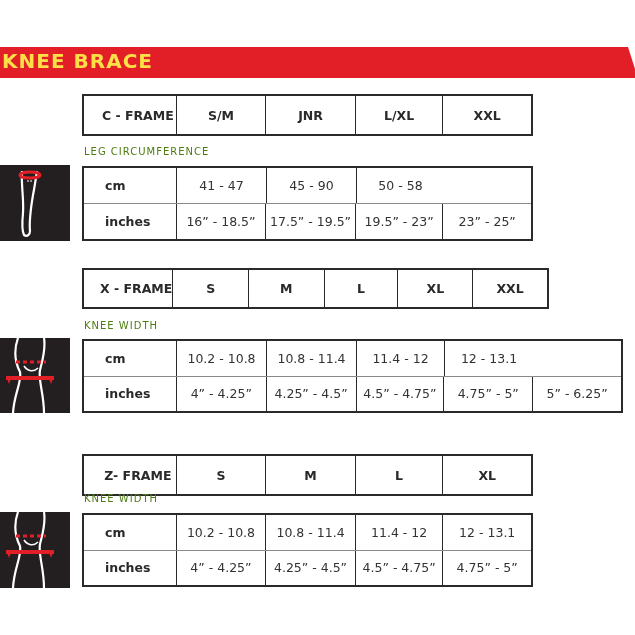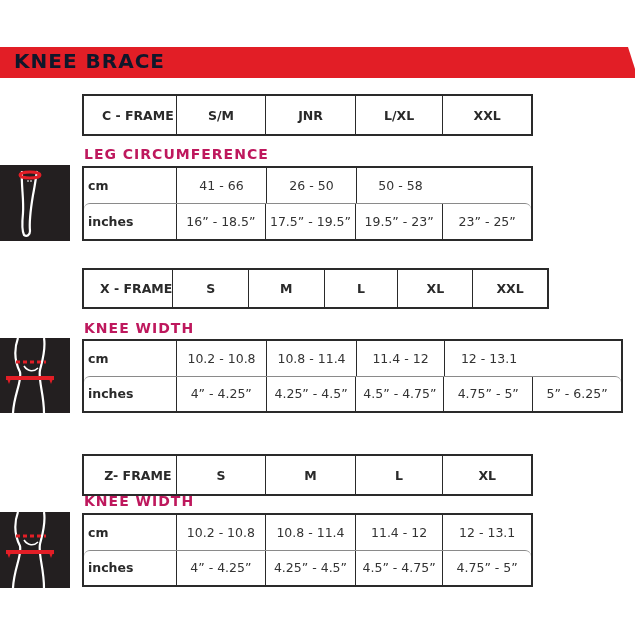--- a/index.html
+++ b/index.html
@@ -5,47 +5,47 @@
     * { box-sizing: border-box; margin: 0; padding: 0; }
     html, body { width: 635px; height: 635px; background: #ffffff; overflow: hidden; }
     body { position: relative; font-family: "DejaVu Sans", sans-serif; color: #2b2b2b; }
 
     .banner {
       position: absolute; left: 0; top: 47px; width: 635px; height: 31px;
       background: #e21e26;
       clip-path: polygon(0 0, 628px 0, 635px 22px, 635px 100%, 0 100%);
     }
     .banner-title {
-      position: absolute; left: 14px; top: 2px;
+      position: absolute; left: 2px; top: 2px;
       font-family: "DejaVu Sans", sans-serif; font-weight: bold;
-      font-size: 20px; letter-spacing: 1px; color: #0f172a;
+      font-size: 20px; letter-spacing: 1px; color: #fde047;
     }
 
     .tbl {
       position: absolute; border: 2px solid #2a2a2a; border-collapse: collapse;
       display: flex; flex-direction: column; background: #fff;
     }
     .row { display: flex; flex: 1; }
-    .row + .row { border-top: 1px solid #8a8a8a; border-radius: 6px; }
+    .row + .row { border-top: 1px solid #8a8a8a; }
     .cell {
       display: flex; align-items: center; justify-content: center;
       font-size: 12.5px; color: #333; border-left: 1px solid #2a2a2a;
       white-space: nowrap;
     }
     .cell:first-child { border-left: none; }
-    .cell.label { justify-content: flex-start; padding-left: 4px; font-weight: bold; color: #2a2a2a; }
+    .cell.label { justify-content: flex-start; padding-left: 21px; font-weight: bold; color: #2a2a2a; }
     .hdr .cell { font-weight: bold; color: #2a2a2a; font-size: 12.5px; }
     .hdr .cell.label { justify-content: center; padding-left: 16px; }
 
     .c0 { width: 92px; } .c1 { width: 90px; } .c2 { width: 90px; }
     .c3 { width: 88px; } .c4 { width: 89px; } .c5 { width: 89px; }
 
     .section-label {
-      position: absolute; left: 84px; font-weight: bold; font-size: 14px;
-      letter-spacing: 1px; color: #be185d;
+      position: absolute; left: 84px; font-weight: normal; font-size: 10px;
+      letter-spacing: 1px; color: #4d7c0f;
     }
     .icon-box { position: absolute; left: 0; width: 70px; background: #231f20; }
     .icon-box svg { width: 100%; height: 100%; display: block; }
   </style>
 </head>
 <body>
 
 <div class="banner">
   <span class="banner-title">KNEE BRACE</span>
 </div>
@@ -63,22 +63,22 @@
 <div class="icon-box" style="top:165px; height:76px;">
   <svg viewBox="0 0 70 76">
     <path d="M22 6 C21 20 24 34 23 48 C22 58 22 66 24 70 C27 72 30 70 30 66 C29 56 31 42 33 30 C35 20 36 12 37 6" fill="none" stroke="#ffffff" stroke-width="2.2"></path>
     <ellipse cx="30" cy="10" rx="10" ry="3" fill="none" stroke="#e21e26" stroke-width="3"></ellipse>
     <line x1="27" y1="16" x2="33" y2="16" stroke="#ffffff" stroke-width="1" stroke-dasharray="2,1"></line>
   </svg>
 </div>
 <div class="tbl" style="left:82px; top:166px; width:451px; height:75px;">
   <div class="row">
     <div class="cell label c0">cm</div>
-    <div class="cell c1">41 - 66</div>
-    <div class="cell c2">26 - 50</div>
+    <div class="cell c1">41 - 47</div>
+    <div class="cell c2">45 - 90</div>
     <div class="cell c3">50 - 58</div>
   </div>
   <div class="row">
     <div class="cell label c0">inches</div>
     <div class="cell c1">16” - 18.5”</div>
     <div class="cell c2">17.5” - 19.5”</div>
     <div class="cell c3">19.5” - 23”</div>
     <div class="cell c4">23” - 25”</div>
   </div>
 </div>

